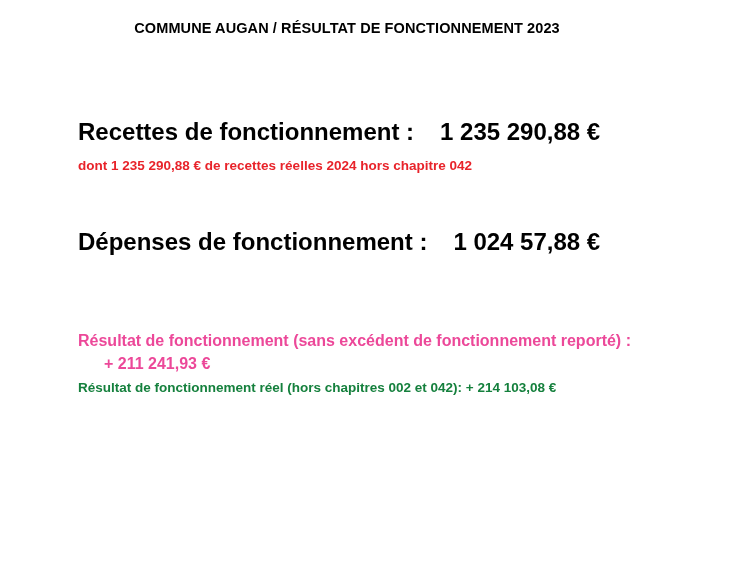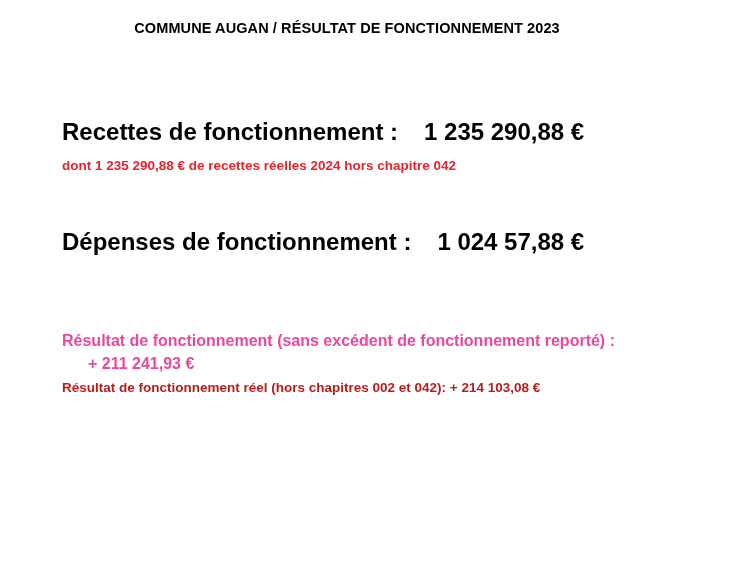--- a/index.html
+++ b/index.html
@@ -27,21 +27,21 @@
     left: 0;
     width: 694px;
     text-align: center;
     font-size: 14.5px;
     font-weight: bold;
     letter-spacing: 0.1px;
     color: #000000;
   }
   .block {
     position: absolute;
-    left: 62px;
+    left: 78px;
     width: 640px;
   }
   .block-recettes { top: 118px; }
   .block-depenses { top: 228px; }
   .block-resultat { top: 330px; }
 
   .main-line {
     font-size: 24px;
     font-weight: bold;
     color: #000000;
@@ -69,21 +69,21 @@
     line-height: 1.42;
     max-width: 620px;
   }
   .resultat-line .amount {
     display: inline-block;
     padding-left: 26px;
   }
   .resultat-sub {
     font-size: 13.5px;
     font-weight: bold;
-    color: #b91c1c;
+    color: #15803d;
     margin-top: 5px;
     line-height: 1.25;
   }
 </style>
 </head>
 <body>
 
 <div class="slide">
 
   <div class="title">COMMUNE AUGAN / RÉSULTAT DE FONCTIONNEMENT 2023</div>

